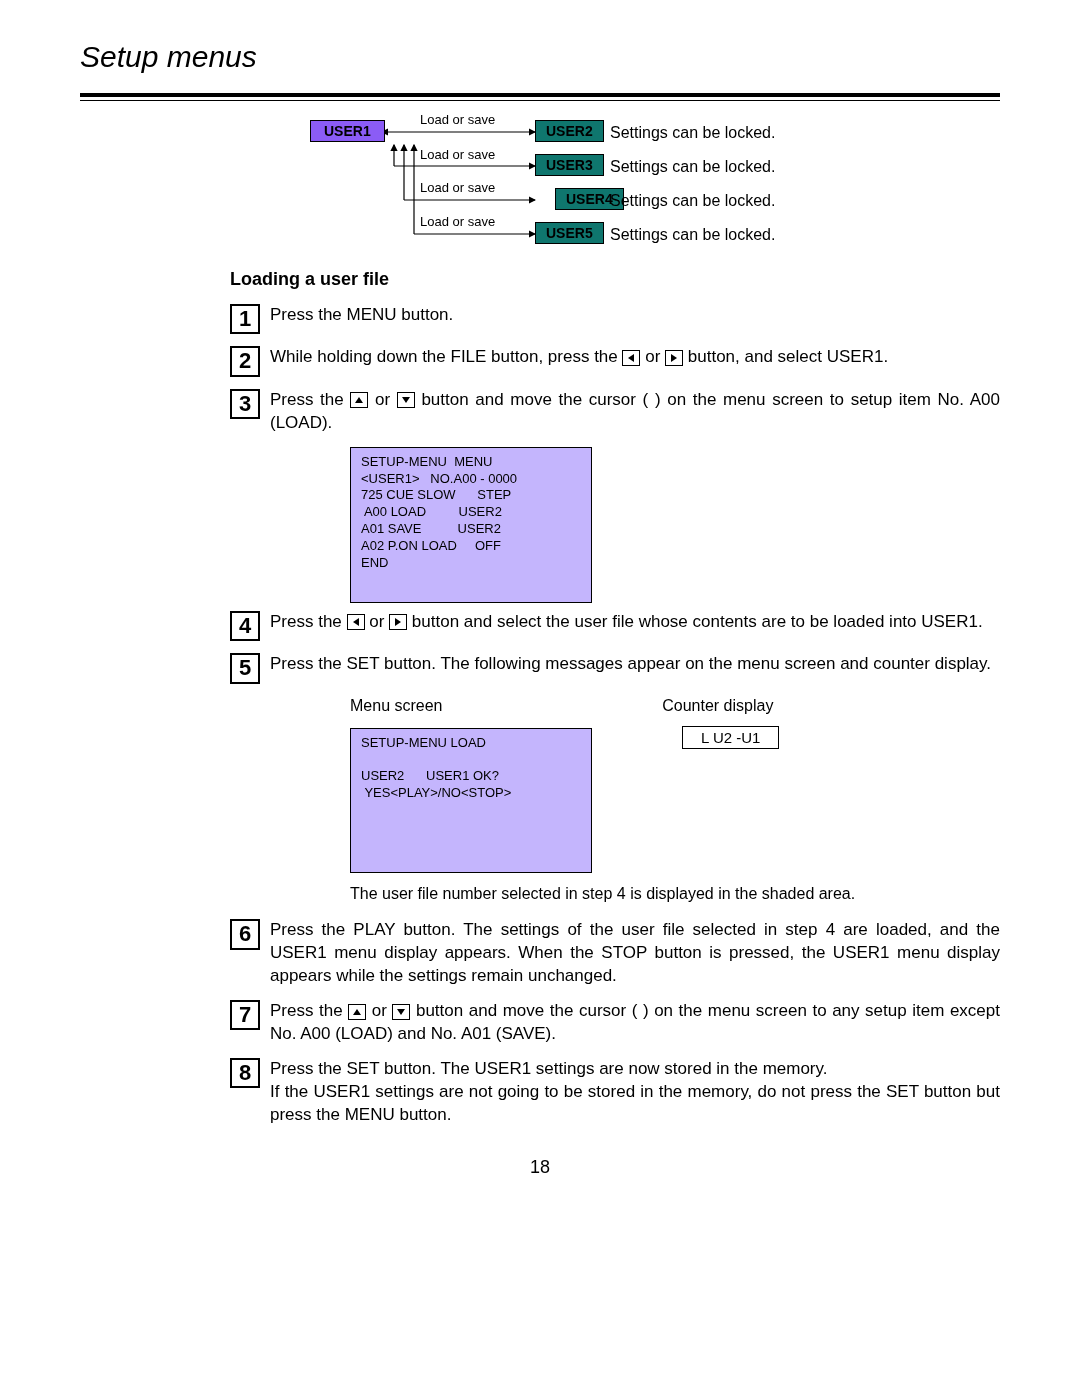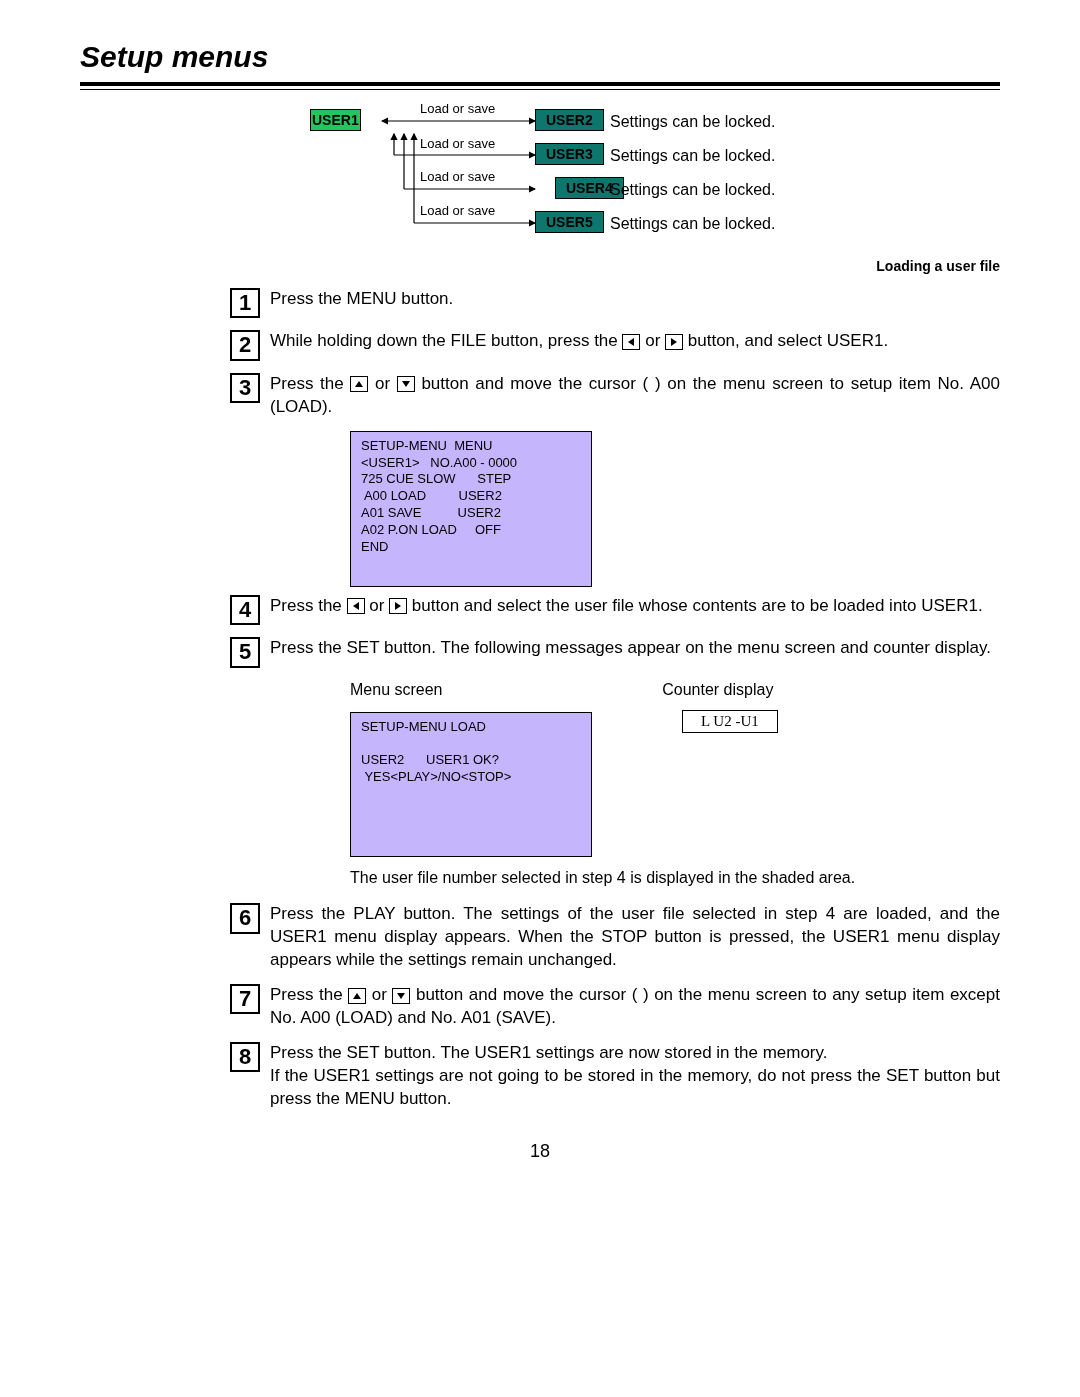--- a/index.html
+++ b/index.html
@@ -8,24 +8,24 @@
     background: #fff;
     font-family: Arial, Helvetica, sans-serif;
     color: #000;
     width: 1080px;
   }
   .page {
     padding: 40px 80px 40px 80px;
   }
   .title {
     font-size: 30px;
-    font-weight: bold;
+    font-weight: normal;
     font-style: italic;
     border-bottom: 4px solid #000;
-    padding-bottom: 8px;
+    padding-bottom: 19px;
     position: relative;
   }
   .title::after{
     content:"";
     position:absolute;
     left:0;right:0;bottom:-8px;
     border-bottom:1px solid #000;
   }
   .content {
     margin-left: 150px;
@@ -42,24 +42,24 @@
     height: 132px;
   }
   .diagram svg {
     position:absolute;
     top:0;left:0;
   }
   .user1-box {
     position: absolute;
     top: 3px; left: 20px;
     border: 1px solid #000;
-    padding: 2px 1px;
+    padding: 2px 13px;
     font-weight: bold;
     font-size: 14px;
-    background:#22c55e;
+    background:#8b5cf6;
   }
   .userbox {
     position: absolute;
     border: 1px solid #000;
     padding: 2px 10px;
     font-weight: bold;
     font-size: 14px;
     background:#0f766e;
   }
   .user2 { top: 3px; left: 245px; }
@@ -74,23 +74,22 @@
   .los1{top:-5px;} .los2{top:30px;} .los3{top:63px;} .los4{top:97px;}
   .lock {
     position:absolute;
     left:320px;
     font-size:16px;
   }
   .lock1{top:7px;} .lock2{top:41px;} .lock3{top:75px;} .lock4{top:109px;}
 
   .subheading {
     font-weight: bold;
-    font-size: 14px;
+    font-size: 18px;
     margin: 10px 0 14px 0;
-    text-align: right;
   }
   .step-row {
     display:flex;
     align-items:flex-start;
     margin-bottom:12px;
   }
   .step-num {
     border:2px solid #000;
     font-weight:bold;
     font-size:22px;
@@ -138,21 +137,20 @@
     align-items:flex-start;
     margin-top:4px;
   }
   .counter-box{
     border:1px solid #000;
     font-size:15px;
     padding:2px 18px;
     margin-left:90px;
     margin-top:6px;
     white-space:nowrap;
-    font-family:Liberation Serif, serif;
   }
   .footnote{
     font-size:16px;
     margin-left:120px;
     margin-top:4px;
   }
   .page-num{
     text-align:center;
     font-size:18px;
     margin-top:30px;

